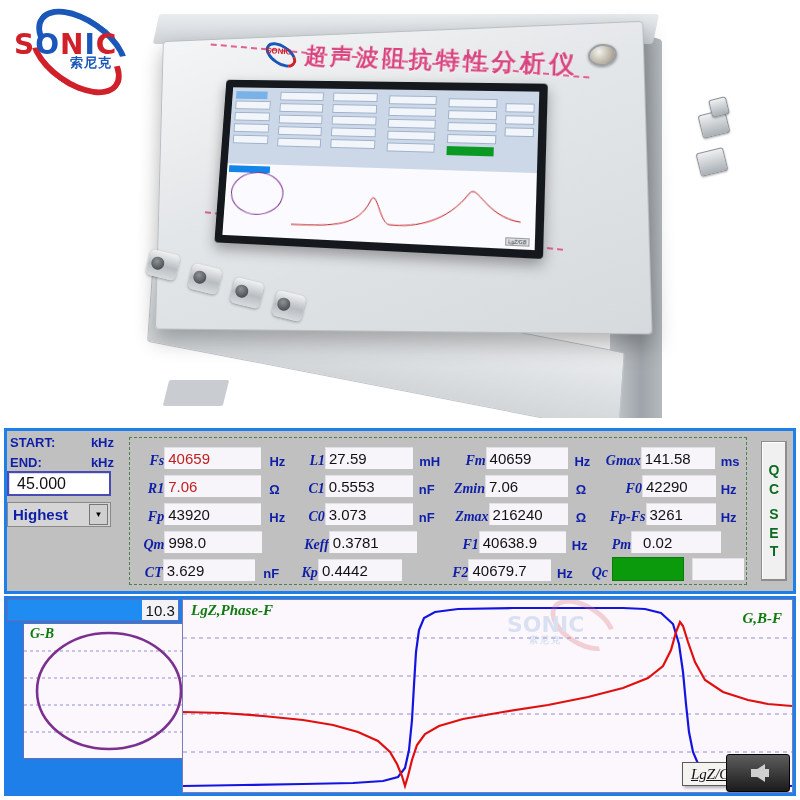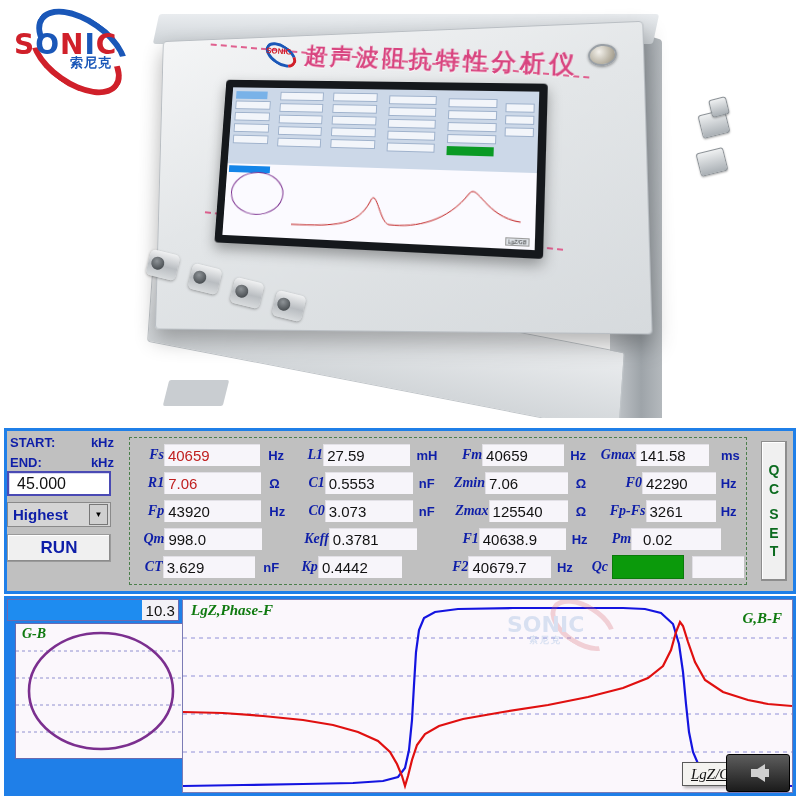--- a/index.html
+++ b/index.html
@@ -97,21 +97,21 @@
      box-sizing:border-box;display:flex;align-items:center;justify-content:space-between;
      font-size:15px;font-weight:bold;color:#0e1ea8;padding:0 2px 0 5px;}
   .ctrl-sel .arrow{width:17px;height:19px;background:#d0d0d0;border:1px solid #777;
      display:flex;align-items:center;justify-content:center;font-size:8px;color:#000;}
   .ctrl-run{margin-top:7px;width:104px;height:28px;background:#f0f0f0;border:1px solid #9a9a9a;
      box-sizing:border-box;display:flex;align-items:center;justify-content:center;
      font-size:17px;font-weight:bold;color:#0e1ea8;box-shadow:inset -1px -1px 0 #8c8c8c,inset 1px 1px 0 #fff;}
 
   .meas{position:absolute;left:122px;top:6px;width:618px;height:148px;
      border:1px dashed #4c7f4c;box-sizing:border-box;padding:3px 2px 0 2px;}
-  .mrow{display:flex;align-items:center;height:28px;}
+  .mrow{display:flex;align-items:flex-end;height:28px;}
   .mlab{font-size:14px;font-weight:bold;font-style:italic;color:#0e1ea8;text-align:right;
      font-family:"Liberation Serif",serif;white-space:nowrap;}
   .mval{background:#f7f5fa;height:22px;display:flex;align-items:center;padding-left:4px;
      font-size:15px;color:#111;box-shadow:inset 1px 1px 0 #e2e0e6;font-family:"Liberation Sans",sans-serif;}
   .mval.red{color:#c02020;}
   .munit{font-size:13px;font-weight:bold;color:#0e1ea8;text-align:left;
      font-family:"Liberation Sans",sans-serif;white-space:nowrap;}
   .qc-green{width:70px;height:22px;background:#0b9a0b;border:1px solid #0a7a0a;}
   .qc-blank{width:52px;height:22px;background:#f7f5fa;margin-left:8px;box-shadow:inset 1px 1px 0 #e2e0e6;}
 
@@ -123,21 +123,21 @@
   .qcset .gap{height:7px;}
 
   
   .app-bot{position:absolute;left:0;top:168px;width:792px;height:200px;background:#1f7fe8;}
   .left-col{position:absolute;left:3px;top:3px;width:172px;height:194px;}
   .pbar-wrap{position:absolute;left:0;top:0;width:172px;height:22px;background:#4c1d95;border:1px solid #6a6ab0;
      box-sizing:border-box;display:flex;}
   .pbar-fill{height:100%;background:#1e8cf0;}
   .pbar-val{flex:1;background:#f3f2f7;display:flex;align-items:center;justify-content:center;
      font-size:15px;color:#111;}
-  .gb-box{position:absolute;left:8px;top:24px;width:172px;height:136px;background:#fbf7fc;
+  .gb-box{position:absolute;left:16px;top:24px;width:172px;height:136px;background:#fbf7fc;
      border:1px solid #6a6ab0;box-sizing:border-box;overflow:hidden;}
   .gb-lab{position:absolute;left:6px;top:2px;font-size:14px;font-style:italic;font-weight:bold;
      color:#107a10;font-family:"Liberation Serif",serif;z-index:3;}
   .btnbar{position:absolute;left:0;top:163px;width:172px;height:26px;background:#f4f3f8;
      border:1px solid #7070a8;box-sizing:border-box;display:flex;align-items:center;justify-content:space-around;}
   .btnbar div{font-size:15px;font-weight:bold;color:#1414c8;}
 
   .main-graph{position:absolute;left:178px;top:3px;width:611px;height:194px;background:#fbf7fc;
      border:1px solid #7b7bb5;box-sizing:border-box;overflow:hidden;}
   .g-lab-l{position:absolute;left:8px;top:2px;font-size:15px;font-style:italic;font-weight:bold;
@@ -260,37 +260,36 @@
         </div>
         <div class="ctrl-lab" style="margin-top:4px;">
           <span>END:</span>
           <span>kHz</span>
         </div>
         <div class="ctrl-in">45.000</div>
         <div class="ctrl-sel">
           <span>Highest</span>
           <span class="arrow">▼</span>
         </div>
-        <div class="ctrl-run">RUN</div>
       </div>
 
       <div class="meas">
         <div class="mrow">
           <div class="mlab" style="width:36px">Fs</div>
           <div class="mval red" style="width:104px">40659</div>
           <div class="munit" style="width:34px;padding-left:8px">Hz</div>
           <div class="mlab" style="width:28px">L1</div>
           <div class="mval" style="width:94px">27.59</div>
           <div class="munit" style="width:36px;padding-left:6px">mH</div>
           <div class="mlab" style="width:38px">Fm</div>
           <div class="mval" style="width:88px">40659</div>
           <div class="munit" style="width:28px;padding-left:6px">Hz</div>
           <div class="mlab" style="width:46px">Gmax</div>
           <div class="mval" style="width:78px">141.58</div>
-          <div class="munit" style="width:26px;padding-left:12px">ms</div>
+          <div class="munit" style="width:26px;padding-left:6px">ms</div>
         </div>
 
         <div class="mrow">
           <div class="mlab" style="width:36px">R1</div>
           <div class="mval red" style="width:104px">7.06</div>
           <div class="munit" style="width:34px;padding-left:8px">Ω</div>
           <div class="mlab" style="width:28px">C1</div>
           <div class="mval" style="width:94px">0.5553</div>
           <div class="munit" style="width:36px;padding-left:6px">nF</div>
           <div class="mlab" style="width:38px">Zmin</div>
@@ -302,21 +301,21 @@
         </div>
 
         <div class="mrow">
           <div class="mlab" style="width:36px">Fp</div>
           <div class="mval" style="width:104px">43920</div>
           <div class="munit" style="width:34px;padding-left:8px">Hz</div>
           <div class="mlab" style="width:28px">C0</div>
           <div class="mval" style="width:94px">3.073</div>
           <div class="munit" style="width:36px;padding-left:6px">nF</div>
           <div class="mlab" style="width:42px">Zmax</div>
-          <div class="mval" style="width:84px">125540</div>
+          <div class="mval" style="width:84px">216240</div>
           <div class="munit" style="width:28px;padding-left:8px">Ω</div>
           <div class="mlab" style="width:50px">Fp-Fs</div>
           <div class="mval" style="width:74px">3261</div>
           <div class="munit" style="width:26px;padding-left:5px">Hz</div>
         </div>
 
         <div class="mrow">
           <div class="mlab" style="width:36px">Qm</div>
           <div class="mval" style="width:104px">998.0</div>
           <div class="munit" style="width:34px"></div>

